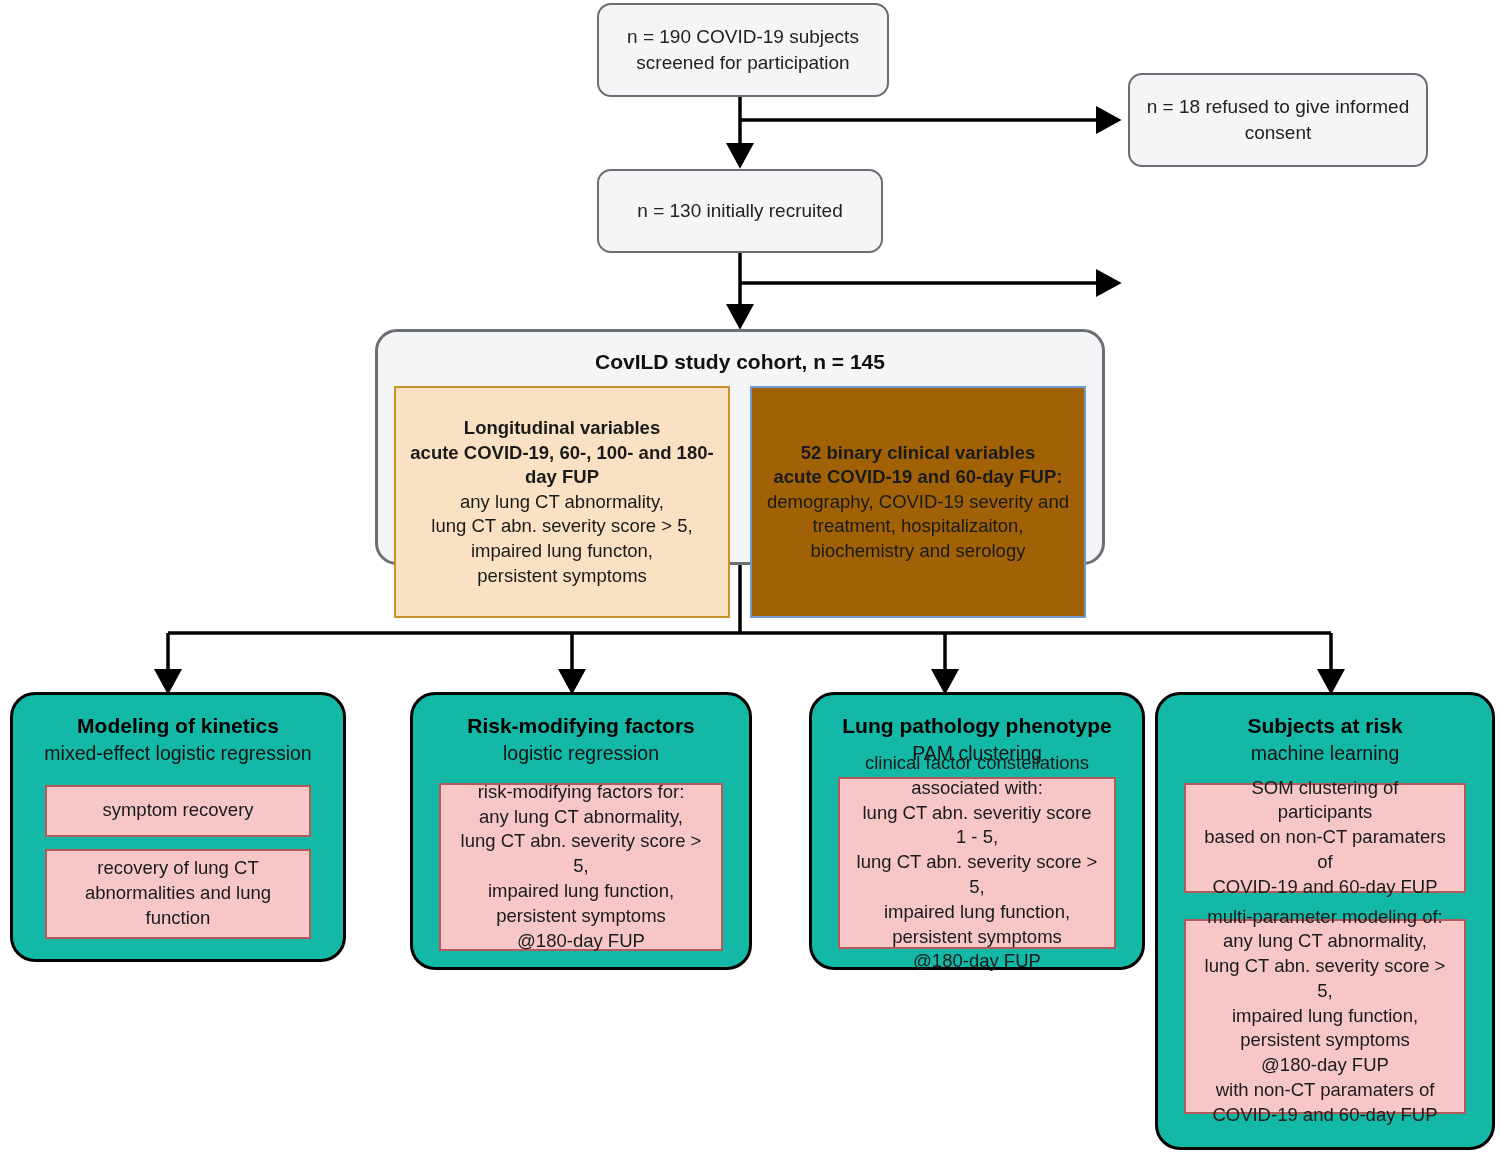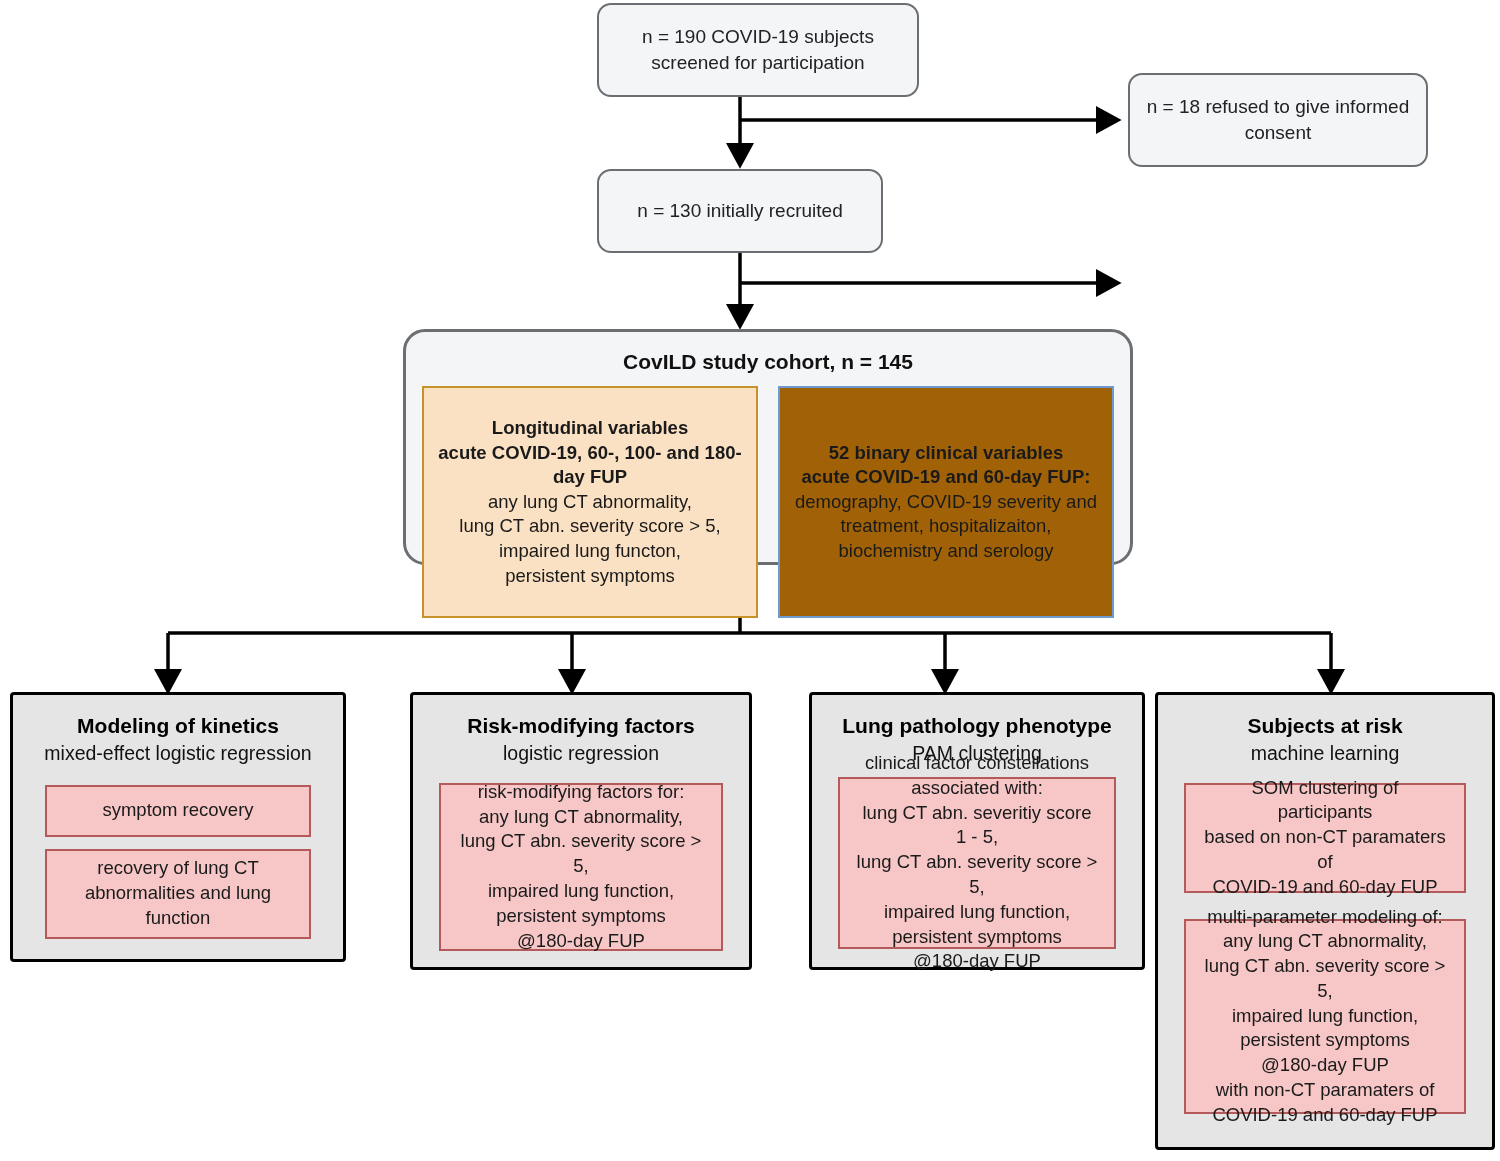--- a/index.html
+++ b/index.html
@@ -97,23 +97,23 @@
     white-space: pre-line;
   }
   .var-body {
     white-space: pre-line;
   }
 
   
   .panel {
     position: absolute;
     box-sizing: border-box;
-    background: #e5e5e5;
+    background: #14b8a6;
     border: 3.5px solid #000000;
-    border-radius: 4px;
+    border-radius: 25px;
     display: flex;
     flex-direction: column;
     align-items: center;
     padding: 18px 14px 14px 14px;
   }
   .panel-title {
     font-size: 21px;
     font-weight: bold;
     color: #000;
     text-align: center;
@@ -164,36 +164,36 @@
 
     <path d="M 740 565 L 740 633" stroke="#000" stroke-width="3.5" fill="none"></path>
     <path d="M 168 633 L 1331 633" stroke="#000" stroke-width="3.5" fill="none"></path>
 
     <path d="M 168 633 L 168 690" stroke="#000" stroke-width="3.5" fill="none" marker-end="url(#arrow)"></path>
     <path d="M 572 633 L 572 690" stroke="#000" stroke-width="3.5" fill="none" marker-end="url(#arrow)"></path>
     <path d="M 945 633 L 945 690" stroke="#000" stroke-width="3.5" fill="none" marker-end="url(#arrow)"></path>
     <path d="M 1331 633 L 1331 690" stroke="#000" stroke-width="3.5" fill="none" marker-end="url(#arrow)"></path>
   </svg>
 
-  <div class="node grey-box" style="left:597px; top:3px; width:322px; height:94px;">
+  <div class="node grey-box" style="left:597px; top:3px; width:292px; height:94px;">
     <span style="white-space:pre-line;">n = 190 COVID-19 subjects
 screened for participation</span>
   </div>
 
   <div class="node grey-box" style="left:1128px; top:73px; width:300px; height:94px;">
     <span style="white-space:pre-line;">n = 18 refused to give informed
 consent</span>
   </div>
 
   <div class="node grey-box" style="left:597px; top:169px; width:286px; height:84px;">
     <span style="white-space:pre-line;">n = 130 initially recruited</span>
   </div>
 
 
-  <div class="node cohort-box" style="left:375px; top:329px; width:730px; height:236px;margin-left:28px;">
+  <div class="node cohort-box" style="left:375px; top:329px; width:730px; height:236px;">
     <div class="cohort-title">CovILD study cohort, n = 145</div>
     <div class="cohort-cols">
 
       <div class="var-box orange">
         <div class="var-head">Longitudinal variables
 acute COVID-19, 60-, 100- and 180-day FUP</div>
         <div class="var-body">any lung CT abnormality,
 lung CT abn. severity score &gt; 5,
 impaired lung functon,
 persistent symptoms</div>

